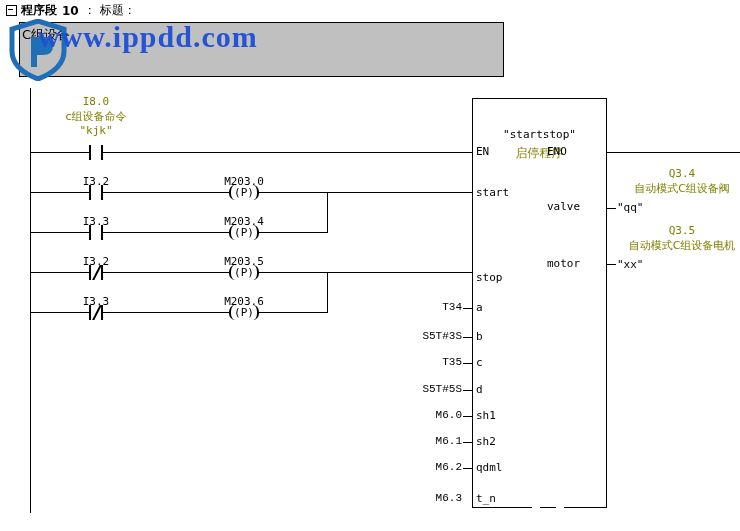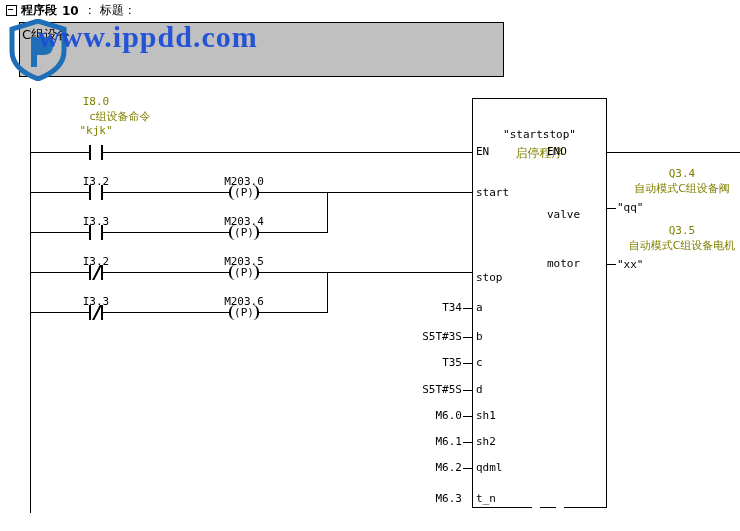--- a/index.html
+++ b/index.html
@@ -59,21 +59,21 @@
   .h{height:1px;}
   .v{width:1px;}
 
   .lbl{
     position:absolute;
     font-family:"DejaVu Sans Mono","Liberation Mono",monospace;
     font-size:11px;color:#000;white-space:nowrap;letter-spacing:0px;
   }
   .lbl.sym{color:#808000;}
   .lbl.ctr{transform:translateX(-50%);text-align:center;}
-  .lbl.right{transform:translateX(-100%);text-align:right;}
+  .lbl.right{transform:translateX(-100%);text-align:right;font-family:Liberation Mono, monospace;}
   .lbl.cn{font-family:"DejaVu Sans","Liberation Sans",sans-serif;font-size:11px;}
 
   
   .contact{position:absolute;width:14px;height:15px;}
   .contact i{position:absolute;background:#000;width:2px;height:15px;top:0;}
   .contact i.l{left:0;}
   .contact i.r{left:12px;}
   .contact u{
     position:absolute;left:1px;top:0;width:12px;height:15px;
     display:block;overflow:hidden;
@@ -140,21 +140,21 @@
 
   <svg class="wm-logo" viewBox="0 0 58 62">
     <path d="M29 2 L55 10 L55 32 Q55 50 29 60 Q3 50 3 32 L3 10 Z" fill="none" stroke="#1f6fb8" stroke-width="5"></path>
     <path d="M22 18 L34 18 Q44 18 44 27 Q44 36 34 36 L28 36 L28 48 L22 48 Z" fill="#1f6fb8"></path>
   </svg>
   <div class="wm-text">www.ippdd.com</div>
 
   <div class="wire v" style="left:30px;top:88px;height:425px;"></div>
 
   <div class="lbl sym ctr" style="left:96px;top:95px;">I8.0</div>
-  <div class="lbl sym cn ctr" style="left:96px;top:109px;margin-left:24px;">c组设备命令</div>
+  <div class="lbl sym cn ctr" style="left:96px;top:109px;">c组设备命令</div>
   <div class="lbl sym ctr" style="left:96px;top:124px;">"kjk"</div>
   <div class="wire h" style="left:30px;top:152px;width:59px;"></div>
   <div class="contact no" style="left:89px;top:145px;">
       <i class="l"></i>
       <u></u>
       <i class="r"></i>
     </div>
   <div class="wire h" style="left:103px;top:152px;width:370px;"></div>
 
   <div class="lbl ctr" style="left:96px;top:175px;">I3.2</div>
@@ -258,21 +258,21 @@
   <div class="wire h" style="left:463px;top:390px;width:9px;"></div>
   <div class="lbl right" style="left:462px;top:409px;">M6.0</div>
   <div class="wire h" style="left:463px;top:416px;width:9px;"></div>
   <div class="lbl right" style="left:462px;top:435px;">M6.1</div>
   <div class="wire h" style="left:463px;top:442px;width:9px;"></div>
   <div class="lbl right" style="left:462px;top:461px;">M6.2</div>
   <div class="wire h" style="left:463px;top:468px;width:9px;"></div>
   <div class="lbl right" style="left:462px;top:492px;">M6.3</div>
 
   <div class="pin" style="left:547px;top:145px;">ENO</div>
-  <div class="pin" style="left:547px;top:200px;margin-top:8px;">valve</div>
+  <div class="pin" style="left:547px;top:200px;">valve</div>
   <div class="pin" style="left:547px;top:257px;">motor</div>
 
   <div class="wire h" style="left:606px;top:152px;width:134px;"></div>
 
   <div class="wire h" style="left:606px;top:208px;width:10px;"></div>
   <div class="lbl sym ctr" style="left:682px;top:167px;">Q3.4</div>
   <div class="lbl sym cn ctr" style="left:682px;top:181px;">自动模式C组设备阀</div>
   <div class="lbl" style="left:617px;top:201px;">"qq"</div>
 
   <div class="wire h" style="left:606px;top:264px;width:10px;"></div>

